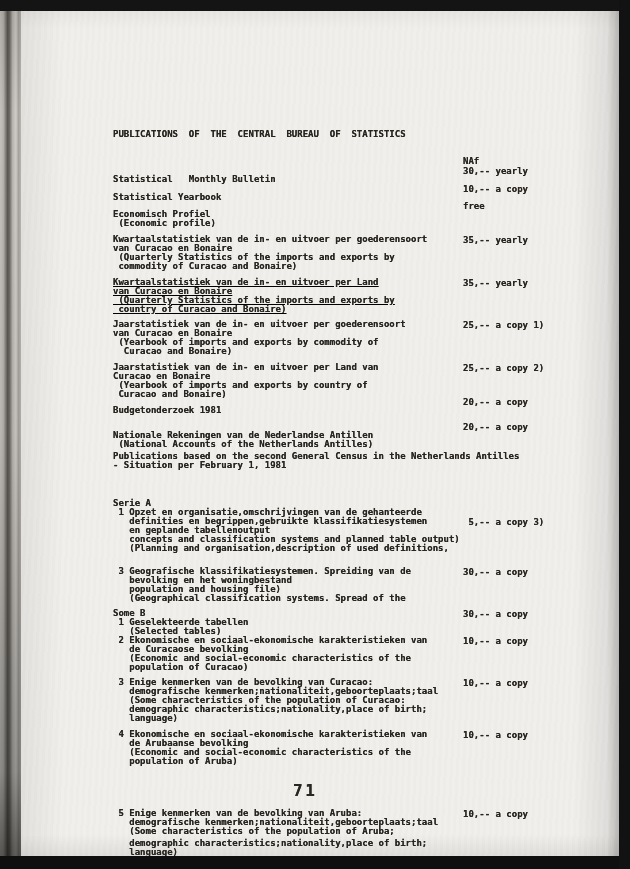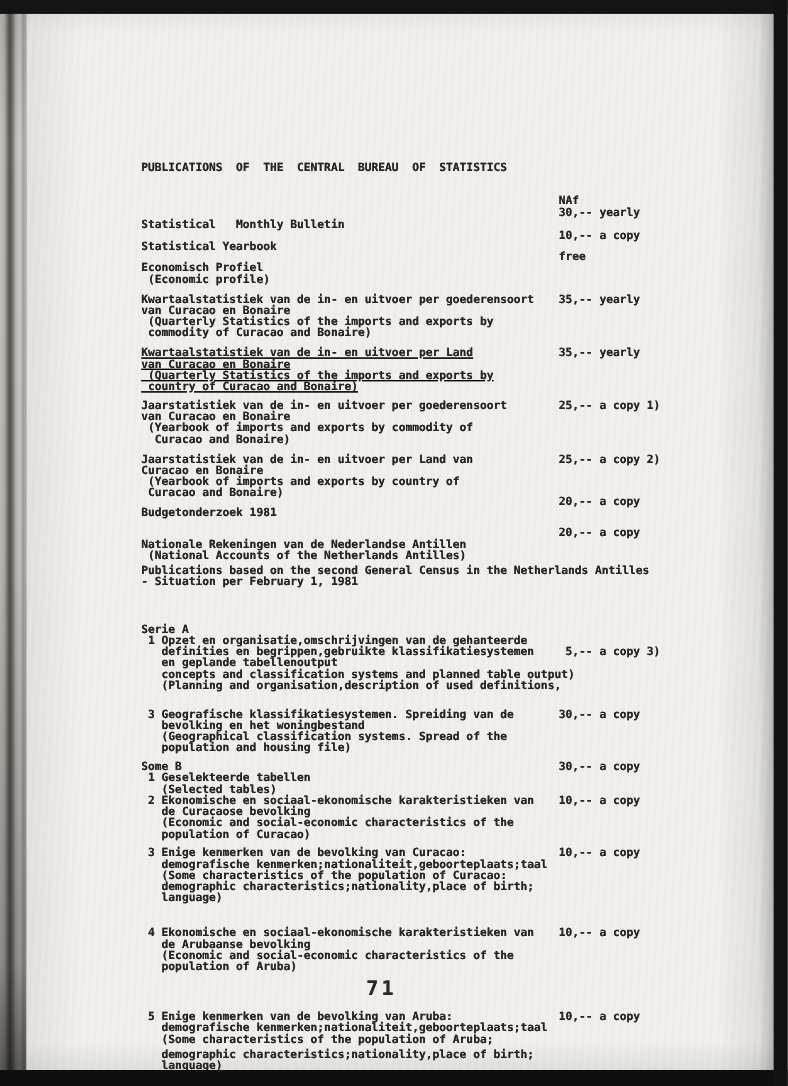--- a/index.html
+++ b/index.html
@@ -34,21 +34,21 @@
   .bar-bottom{position:absolute;left:0;top:856px;width:630px;height:13px;background:#0f0f0f;}
   .bar-right{position:absolute;left:619px;top:0;width:11px;height:869px;background:#121212;}
   
   .content{position:absolute;left:113px;top:0;width:500px;}
   .block{position:absolute;left:0;width:500px;}
   .line{position:relative;height:9px;white-space:pre;}
   .t,.price{
     font-size:9px;line-height:9px;font-weight:bold;color:#28251f;
     text-shadow:0 0 0.5px rgba(45,42,36,0.85);
   }
-  .price{position:absolute;left:334px;top:0;white-space:pre;}
+  .price{position:absolute;left:350px;top:0;white-space:pre;}
   .page-num{
     position:absolute;left:293px;top:785px;
     font-size:16px;line-height:11px;font-weight:bold;letter-spacing:2.5px;
     color:#2b2822;text-shadow:0 0 0.5px rgba(45,42,36,0.85);
   }
 </style>
 </head>
 <body>
 
 <div class="scan">
@@ -111,40 +111,40 @@
         <div class="line"><span class="t">Serie A</span></div>
         <div class="line"><span class="t"> 1 Opzet en organisatie,omschrijvingen van de gehanteerde</span></div>
         <div class="line"><span class="t">   definities en begrippen,gebruikte klassifikatiesystemen</span></div>
         <div class="line"><span class="t">   en geplande tabellenoutput</span><span class="price"> 5,-- a copy 3)</span></div>
         <div class="line"><span class="t">   concepts and classification systems and planned table output)</span></div>
         <div class="line"><span class="t">   (Planning and organisation,description of used definitions,</span></div>
       </div>
       <div class="block" style="top: 559px;">
         <div class="line"><span class="t"> 3 Geografische klassifikatiesystemen. Spreiding van de</span></div>
         <div class="line"><span class="t">   bevolking en het woningbestand</span><span class="price">30,-- a copy</span></div>
+        <div class="line"><span class="t">   population and housing file)</span></div>
         <div class="line"><span class="t">   (Geographical classification systems. Spread of the</span></div>
-        <div class="line"><span class="t">   population and housing file)</span></div>
       </div>
       <div class="block" style="top: 601px;">
         <div class="line"><span class="t">Some B</span></div>
         <div class="line"><span class="t"> 1 Geselekteerde tabellen</span><span class="price">30,-- a copy</span></div>
         <div class="line"><span class="t">   (Selected tables)</span></div>
         <div class="line"><span class="t"> 2 Ekonomische en sociaal-ekonomische karakteristieken van</span></div>
         <div class="line"><span class="t">   de Curacaose bevolking</span><span class="price">10,-- a copy</span></div>
         <div class="line"><span class="t">   (Economic and social-economic characteristics of the</span></div>
         <div class="line"><span class="t">   population of Curacao)</span></div>
       </div>
       <div class="block" style="top: 670px;">
         <div class="line"><span class="t"> 3 Enige kenmerken van de bevolking van Curacao:</span></div>
         <div class="line"><span class="t">   demografische kenmerken;nationaliteit,geboorteplaats;taal</span><span class="price">10,-- a copy</span></div>
         <div class="line"><span class="t">   (Some characteristics of the population of Curacao:</span></div>
         <div class="line"><span class="t">   demographic characteristics;nationality,place of birth;</span></div>
         <div class="line"><span class="t">   language)</span></div>
       </div>
-      <div class="block" style="top: 722px; margin-top: 12px;">
+      <div class="block" style="top: 722px;">
         <div class="line"><span class="t"> 4 Ekonomische en sociaal-ekonomische karakteristieken van</span></div>
         <div class="line"><span class="t">   de Arubaanse bevolking</span><span class="price">10,-- a copy</span></div>
         <div class="line"><span class="t">   (Economic and social-economic characteristics of the</span></div>
         <div class="line"><span class="t">   population of Aruba)</span></div>
       </div>
       <div class="block" style="top: 765px; margin-top: 36px;">
         <div class="line"><span class="t"> 5 Enige kenmerken van de bevolking van Aruba:</span></div>
         <div class="line"><span class="t">   demografische kenmerken;nationaliteit,geboorteplaats;taal</span><span class="price">10,-- a copy</span></div>
         <div class="line"><span class="t">   (Some characteristics of the population of Aruba;</span></div>
         <div class="line" style="margin-top: 3px;"><span class="t">   demographic characteristics;nationality,place of birth;</span></div>

